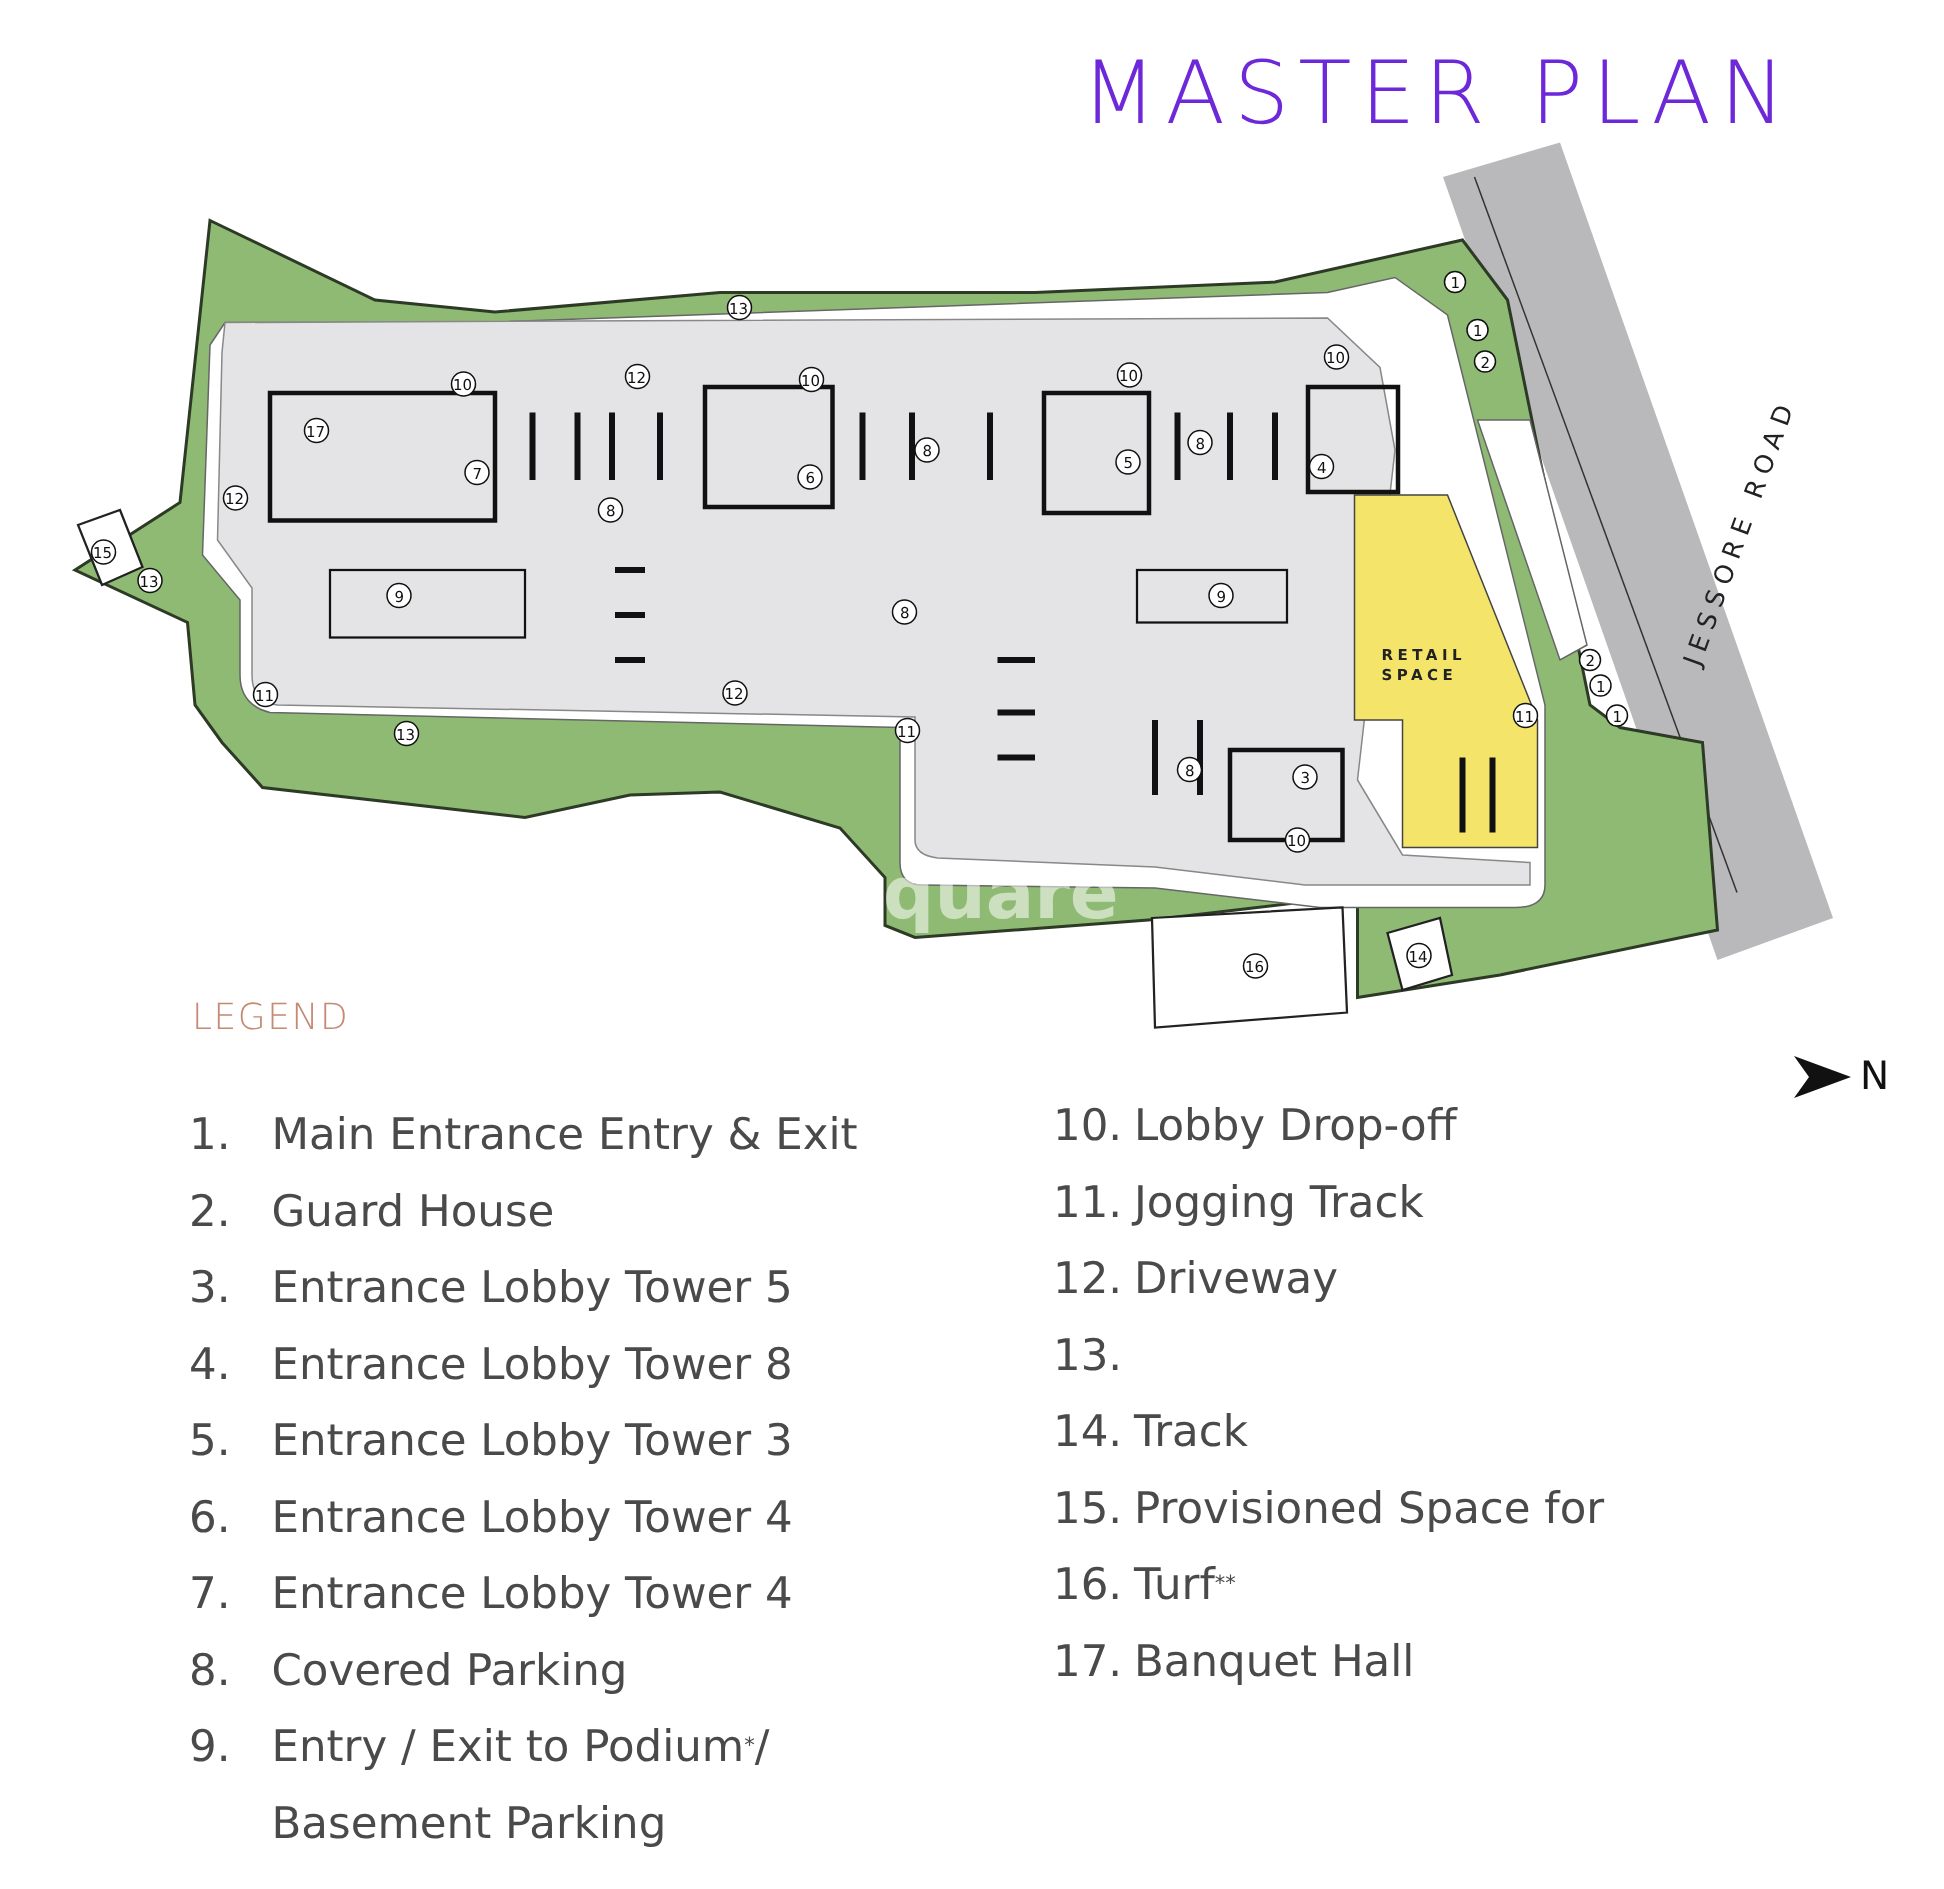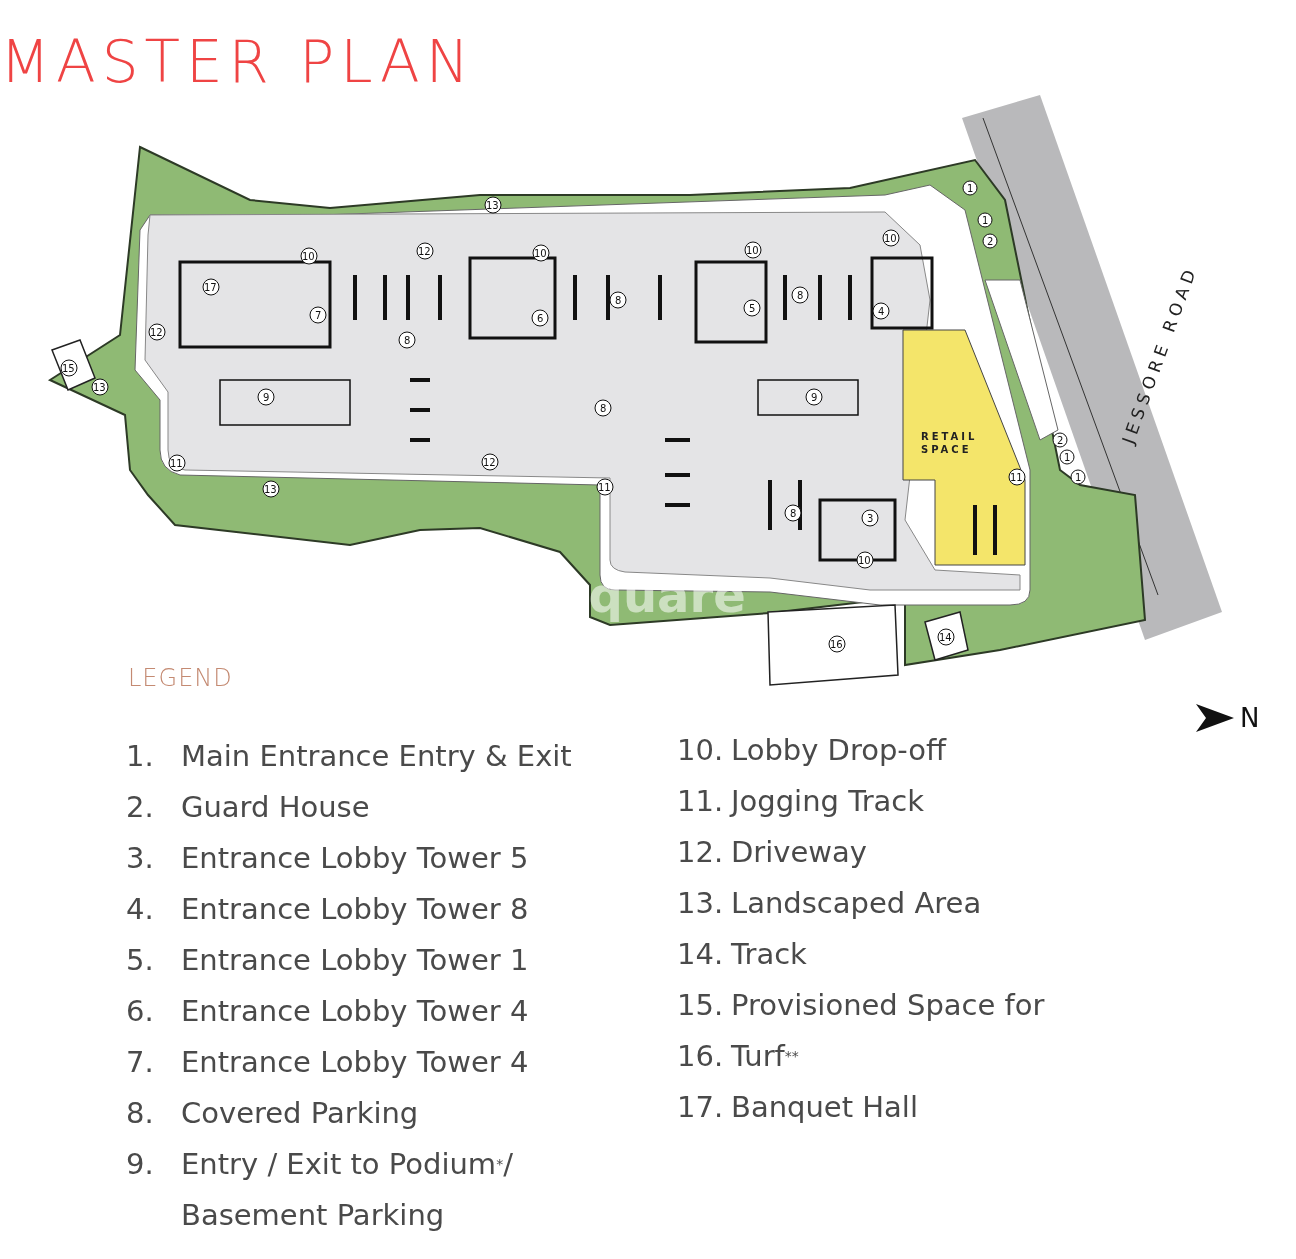--- a/index.html
+++ b/index.html
@@ -1,28 +1,28 @@
 <!DOCTYPE html>
 <html><head>
 <meta charset="utf-8">
 <style>
   html, body { margin: 0; padding: 0; background: #ffffff; }
   body { width: 1296px; height: 1259px; position: relative; overflow: hidden;
          font-family: "DejaVu Sans", sans-serif; }
-  .title { position: absolute; left: 0; width: 1196px; top: 28px; text-align: left;
+  .title { position: absolute; left: 0; width: 1196px; top: 28px; text-align: right;
            font-family: "DejaVu Sans", sans-serif; font-weight: 200; font-size: 58px;
-           letter-spacing: 6px; color: #ef4444; }
+           letter-spacing: 6px; color: #6d28d9; }
   .plan { position: absolute; left: 0; top: 0; }
   .mk text { font-family: "DejaVu Sans", sans-serif; font-size: 10px; fill: #111; }
   .legend-title { position: absolute; left: 128px; top: 664px; font-size: 24px;
                   color: #c48a72; font-weight: 300; letter-spacing: 1px; }
   .legend { position: absolute; top: 730px; color: #4a4a4a; font-size: 29px; }
   .legend .row { display: flex; height: 51px; align-items: center; white-space: nowrap; }
   .legend.left { left: 126px; }
-  .legend.right { left: 677px; top: 724px; }
+  .legend.right { left: 702px; top: 724px; }
   .legend.left .num { width: 55px; }
   .legend.right .num { width: 54px; }
   .legend .cont { padding-left: 54px; }
   .legend.left .cont { padding-left: 55px; }
   sup { font-size: 14px; vertical-align: top; }
   .north { position: absolute; left: 1196px; top: 702px; display: flex; align-items: center; }
   .north span { font-size: 26px; color: #111; margin-left: 4px; }
   .retail { font-size: 10px; letter-spacing: 3px; fill: #222; font-weight: bold; }
   .road { font-size: 17px; letter-spacing: 5px; fill: #222; }
   .wm { font-size: 48px; fill: rgba(255,255,255,0.55); font-weight: bold; }
@@ -251,21 +251,21 @@
   <div class="row">
       <span class="num">3.</span>
       <span>Entrance Lobby Tower 5</span>
     </div>
   <div class="row">
       <span class="num">4.</span>
       <span>Entrance Lobby Tower 8</span>
     </div>
   <div class="row">
       <span class="num">5.</span>
-      <span>Entrance Lobby Tower 1</span>
+      <span>Entrance Lobby Tower 3</span>
     </div>
   <div class="row">
       <span class="num">6.</span>
       <span>Entrance Lobby Tower 4</span>
     </div>
   <div class="row">
       <span class="num">7.</span>
       <span>Entrance Lobby Tower 4</span>
     </div>
   <div class="row">
@@ -289,21 +289,20 @@
   <div class="row">
       <span class="num">11.</span>
       <span>Jogging Track</span>
     </div>
   <div class="row">
       <span class="num">12.</span>
       <span>Driveway</span>
     </div>
   <div class="row">
       <span class="num">13.</span>
-      <span>Landscaped Area</span>
     </div>
   <div class="row">
       <span class="num">14.</span>
       <span>Track</span>
     </div>
   <div class="row">
       <span class="num">15.</span>
       <span>Provisioned Space for</span>
     </div>
   <div class="row">

